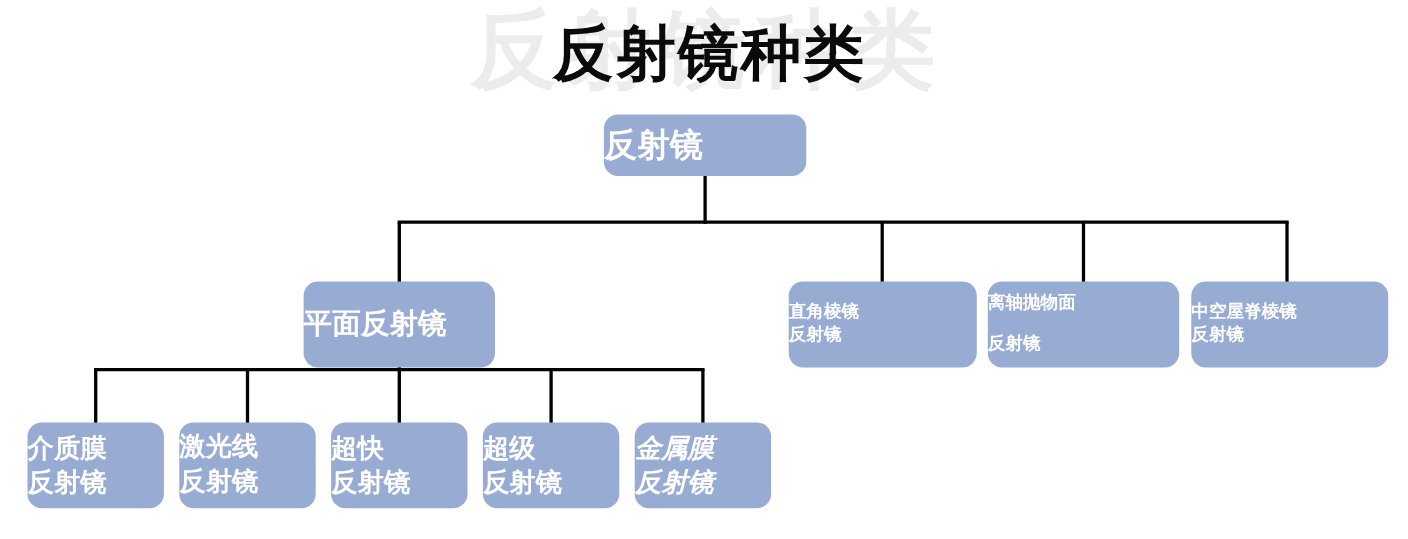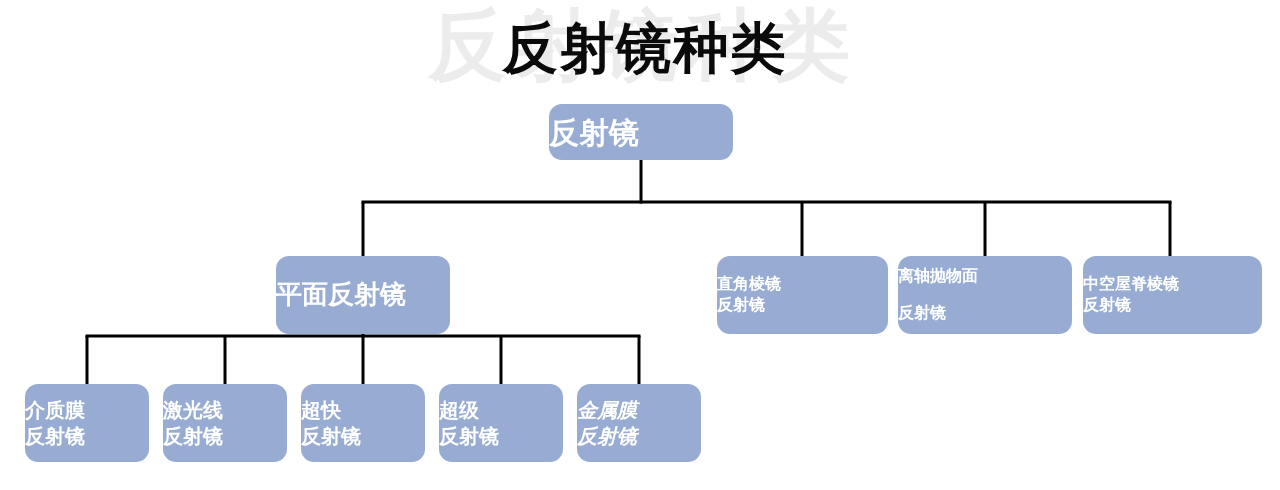--- a/index.html
+++ b/index.html
@@ -58,21 +58,21 @@
     align-items: flex-start;
     justify-content: center;
     text-align: center;
     font-weight: bold;
     z-index: 4;
   }
   .node span { display: block; }
   .node.root  { font-size: 30px; line-height: 1.1; }
   .node.lv2-single { font-size: 26px; line-height: 1.2; }
   .node.lv2   { font-size: 16px; line-height: 1.3; }
-  .node.lv3   { font-size: 20px; line-height: 1.3; }
+  .node.lv3   { font-size: 24px; line-height: 1.3; }
 
   
   #node-root          { left: 549px; top: 104px; width: 184px; height: 56px; }
   #node-plane         { left: 276px; top: 256px; width: 174px; height: 78px; }
   #node-right-angle   { left: 717px; top: 256px; width: 171px; height: 78px; }
   #node-off-axis      { left: 898px; top: 256px; width: 174px; height: 78px; gap: 16px; }
   #node-hollow-roof   { left: 1083px; top: 256px; width: 179px; height: 78px; }
   #node-dielectric    { left: 25px;  top: 384px; width: 124px; height: 78px; }
   #node-laser-line    { left: 163px; top: 384px; width: 124px; height: 78px; font-family: Liberation Serif, serif; }
   #node-ultrafast     { left: 301px; top: 384px; width: 124px; height: 78px; }

